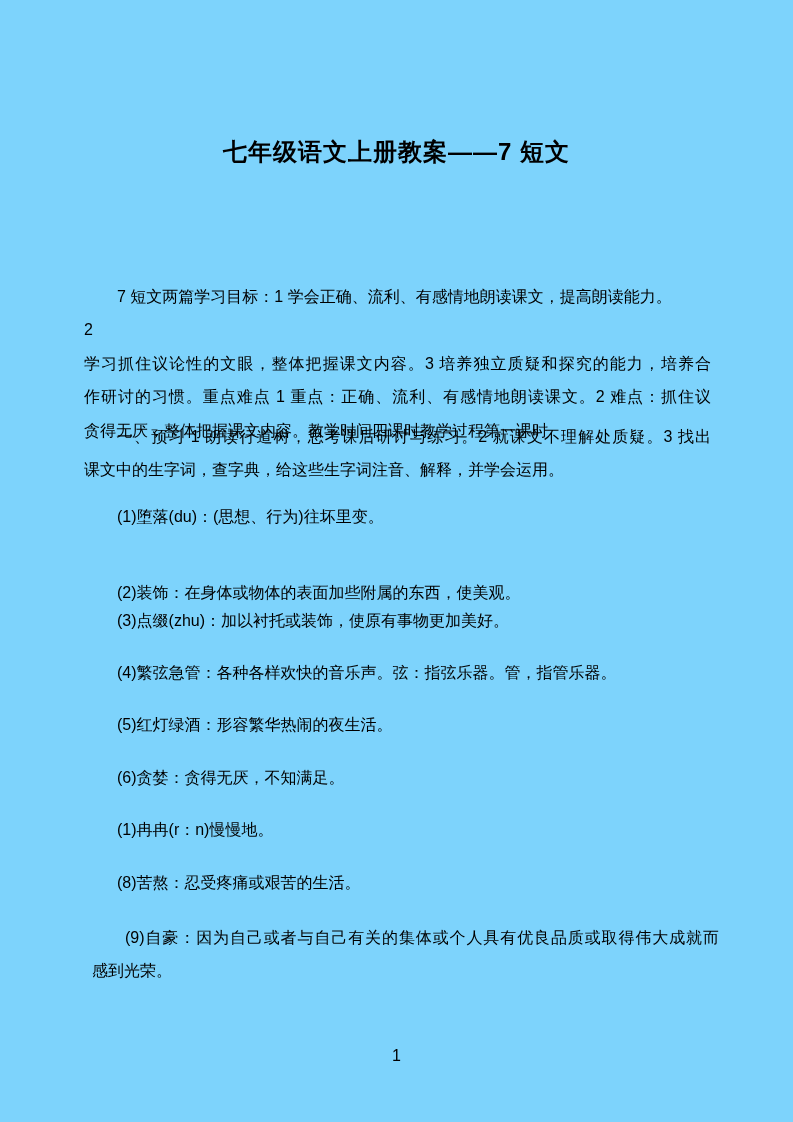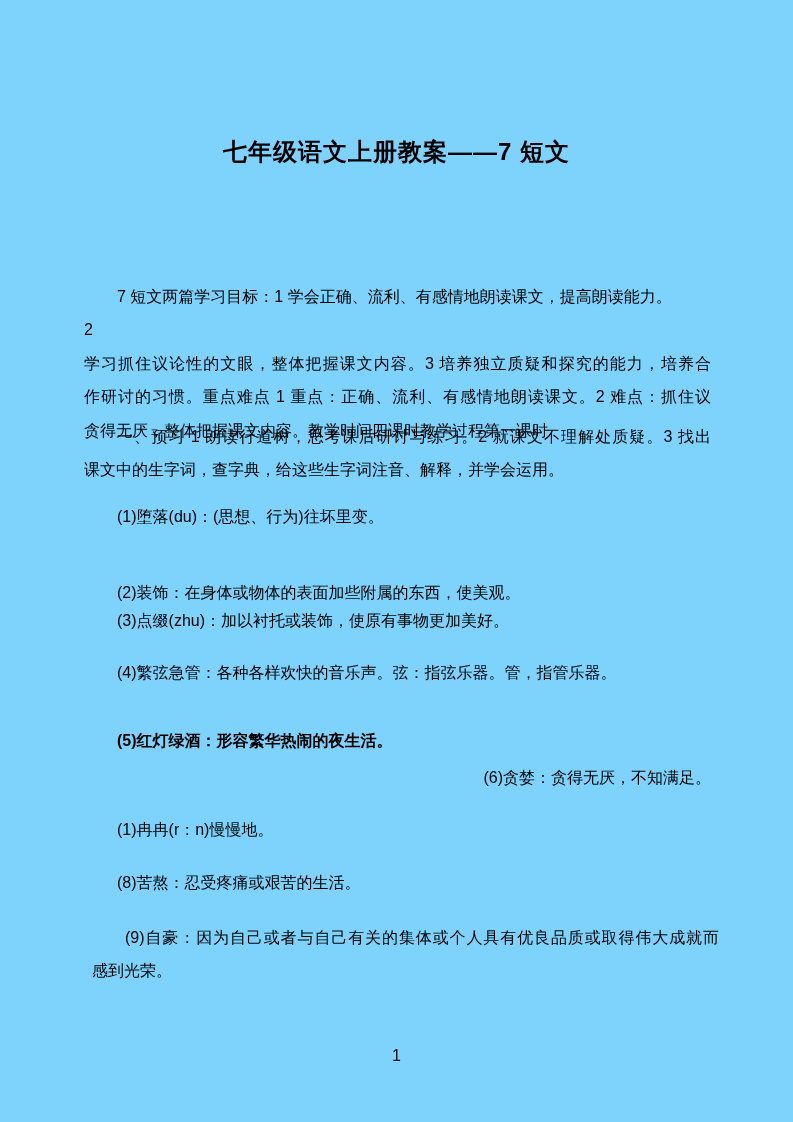--- a/index.html
+++ b/index.html
@@ -33,22 +33,22 @@
     width: 627px;
     font-size: 16px;
     line-height: 33.4px;
   }
   .blk-overview { top: 280px; }
   .blk-preview  { top: 420px; }
   .blk-item-0 { top: 500px; }
   .blk-item-1 { top: 552px; margin-top: 24px; }
   .blk-item-2 { top: 604px; }
   .blk-item-3 { top: 656px; }
-  .blk-item-4 { top: 724px; font-weight: bold; }
-  .blk-item-5 { top: 761px; text-align: right; }
+  .blk-item-4 { top: 708px; }
+  .blk-item-5 { top: 761px; }
   .blk-item-6 { top: 813px; }
   .blk-item-7 { top: 866px; }
   .blk-item-8 { top: 921px; margin-left: 8px; }
   .ind { text-indent: 33px; }
   .jl {
     text-align: justify;
     text-align-last: justify;
   }
   .page-number {
     position: absolute;

